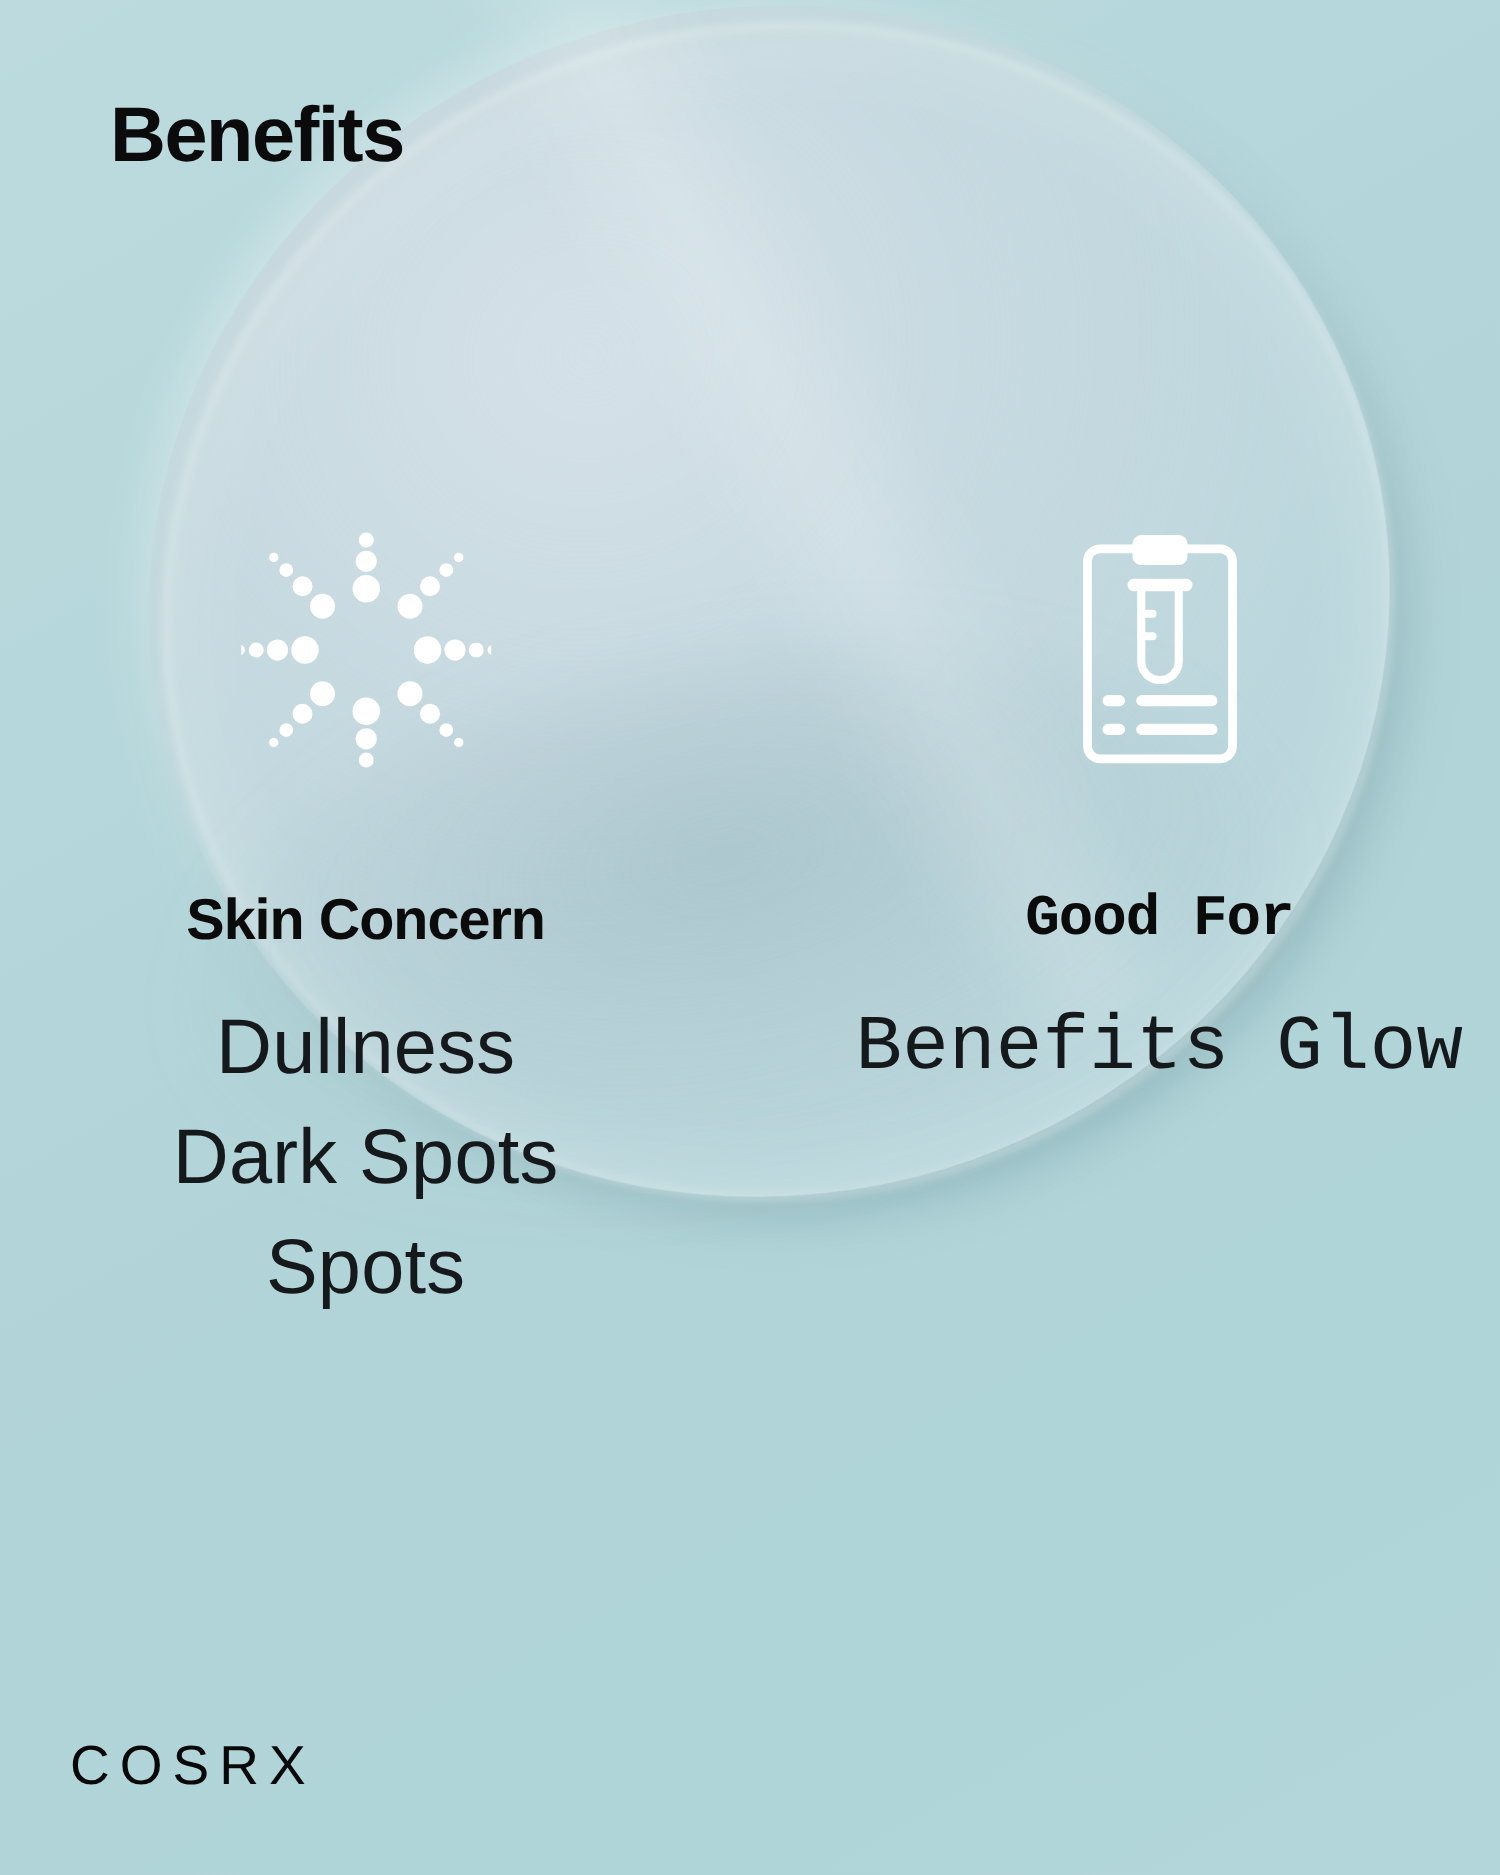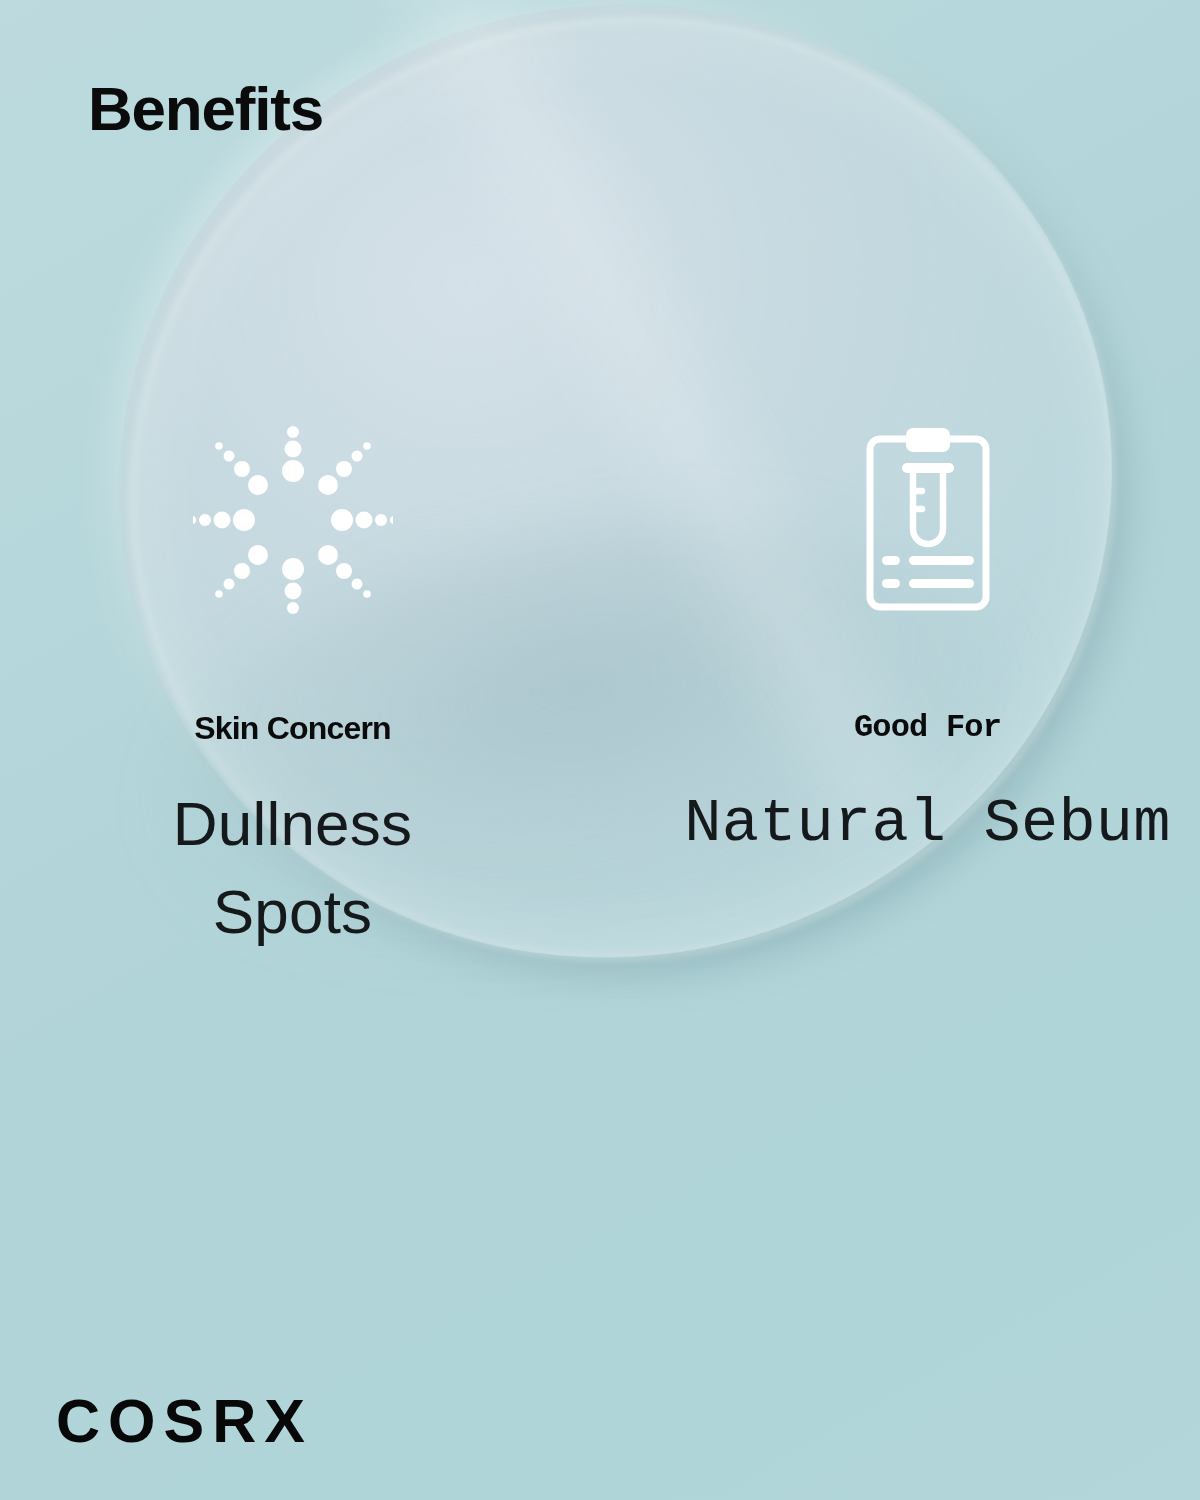--- a/index.html
+++ b/index.html
@@ -153,21 +153,21 @@
     align-items: center;
     justify-content: center;
   }
   .icon-wrap.clipboard-wrap {
     width: 190px;
     height: 200px;
   }
 
   .col-heading {
     margin-top: 92px;
-    font-size: 32px;
+    font-size: 46px;
     font-weight: 700;
     letter-spacing: -0.8px;
     color: #0b0b0b;
     line-height: 1;
     white-space: nowrap;
   }
 
   .col-list {
     margin: 0;
     padding: 0;
@@ -181,22 +181,22 @@
     letter-spacing: 0.2px;
     color: #16191b;
     line-height: 1.42;
     white-space: nowrap;
   }
 
   .brand-logo {
     position: absolute;
     left: 56px;
     top: 1391px;
-    font-size: 61px;
-    font-weight: 700;
+    font-size: 44px;
+    font-weight: 400;
     letter-spacing: 8px;
     color: #080808;
     line-height: 1;
   }
 
   
   svg { display: block; }
 </style>
 </head>
 <body>
@@ -262,20 +262,21 @@
               <circle cx="164" cy="159" r="5.5"></circle>
               <circle cx="174" cy="169" r="3.8"></circle>
             </g>
           </svg>
         </div>
 
         <div class="col-heading">Skin Concern</div>
 
         <ul class="col-list">
           <li>Dullness</li>
+          <li>Dark Spots</li>
           <li>Spots</li>
         </ul>
       </div>
 
       <div class="col col-right">
 
         <div class="icon-wrap clipboard-wrap">
           <svg width="128" height="190" viewBox="0 0 128 190" aria-hidden="true">
             <g fill="none" stroke="#ffffff" stroke-width="7" stroke-linecap="round" stroke-linejoin="round">
 
@@ -298,21 +299,21 @@
               <rect x="45" y="131" width="65" height="9" rx="4.5" ry="4.5"></rect>
               <rect x="18" y="154" width="18" height="9" rx="4.5" ry="4.5"></rect>
               <rect x="45" y="154" width="65" height="9" rx="4.5" ry="4.5"></rect>
             </g>
           </svg>
         </div>
 
         <div class="col-heading">Good For</div>
 
         <ul class="col-list">
-          <li>Natural Sebum</li>
+          <li>Benefits Glow</li>
         </ul>
       </div>
 
     </div>
 
     <div class="brand-logo">COSRX</div>
 
   </div>
 </div>
 

